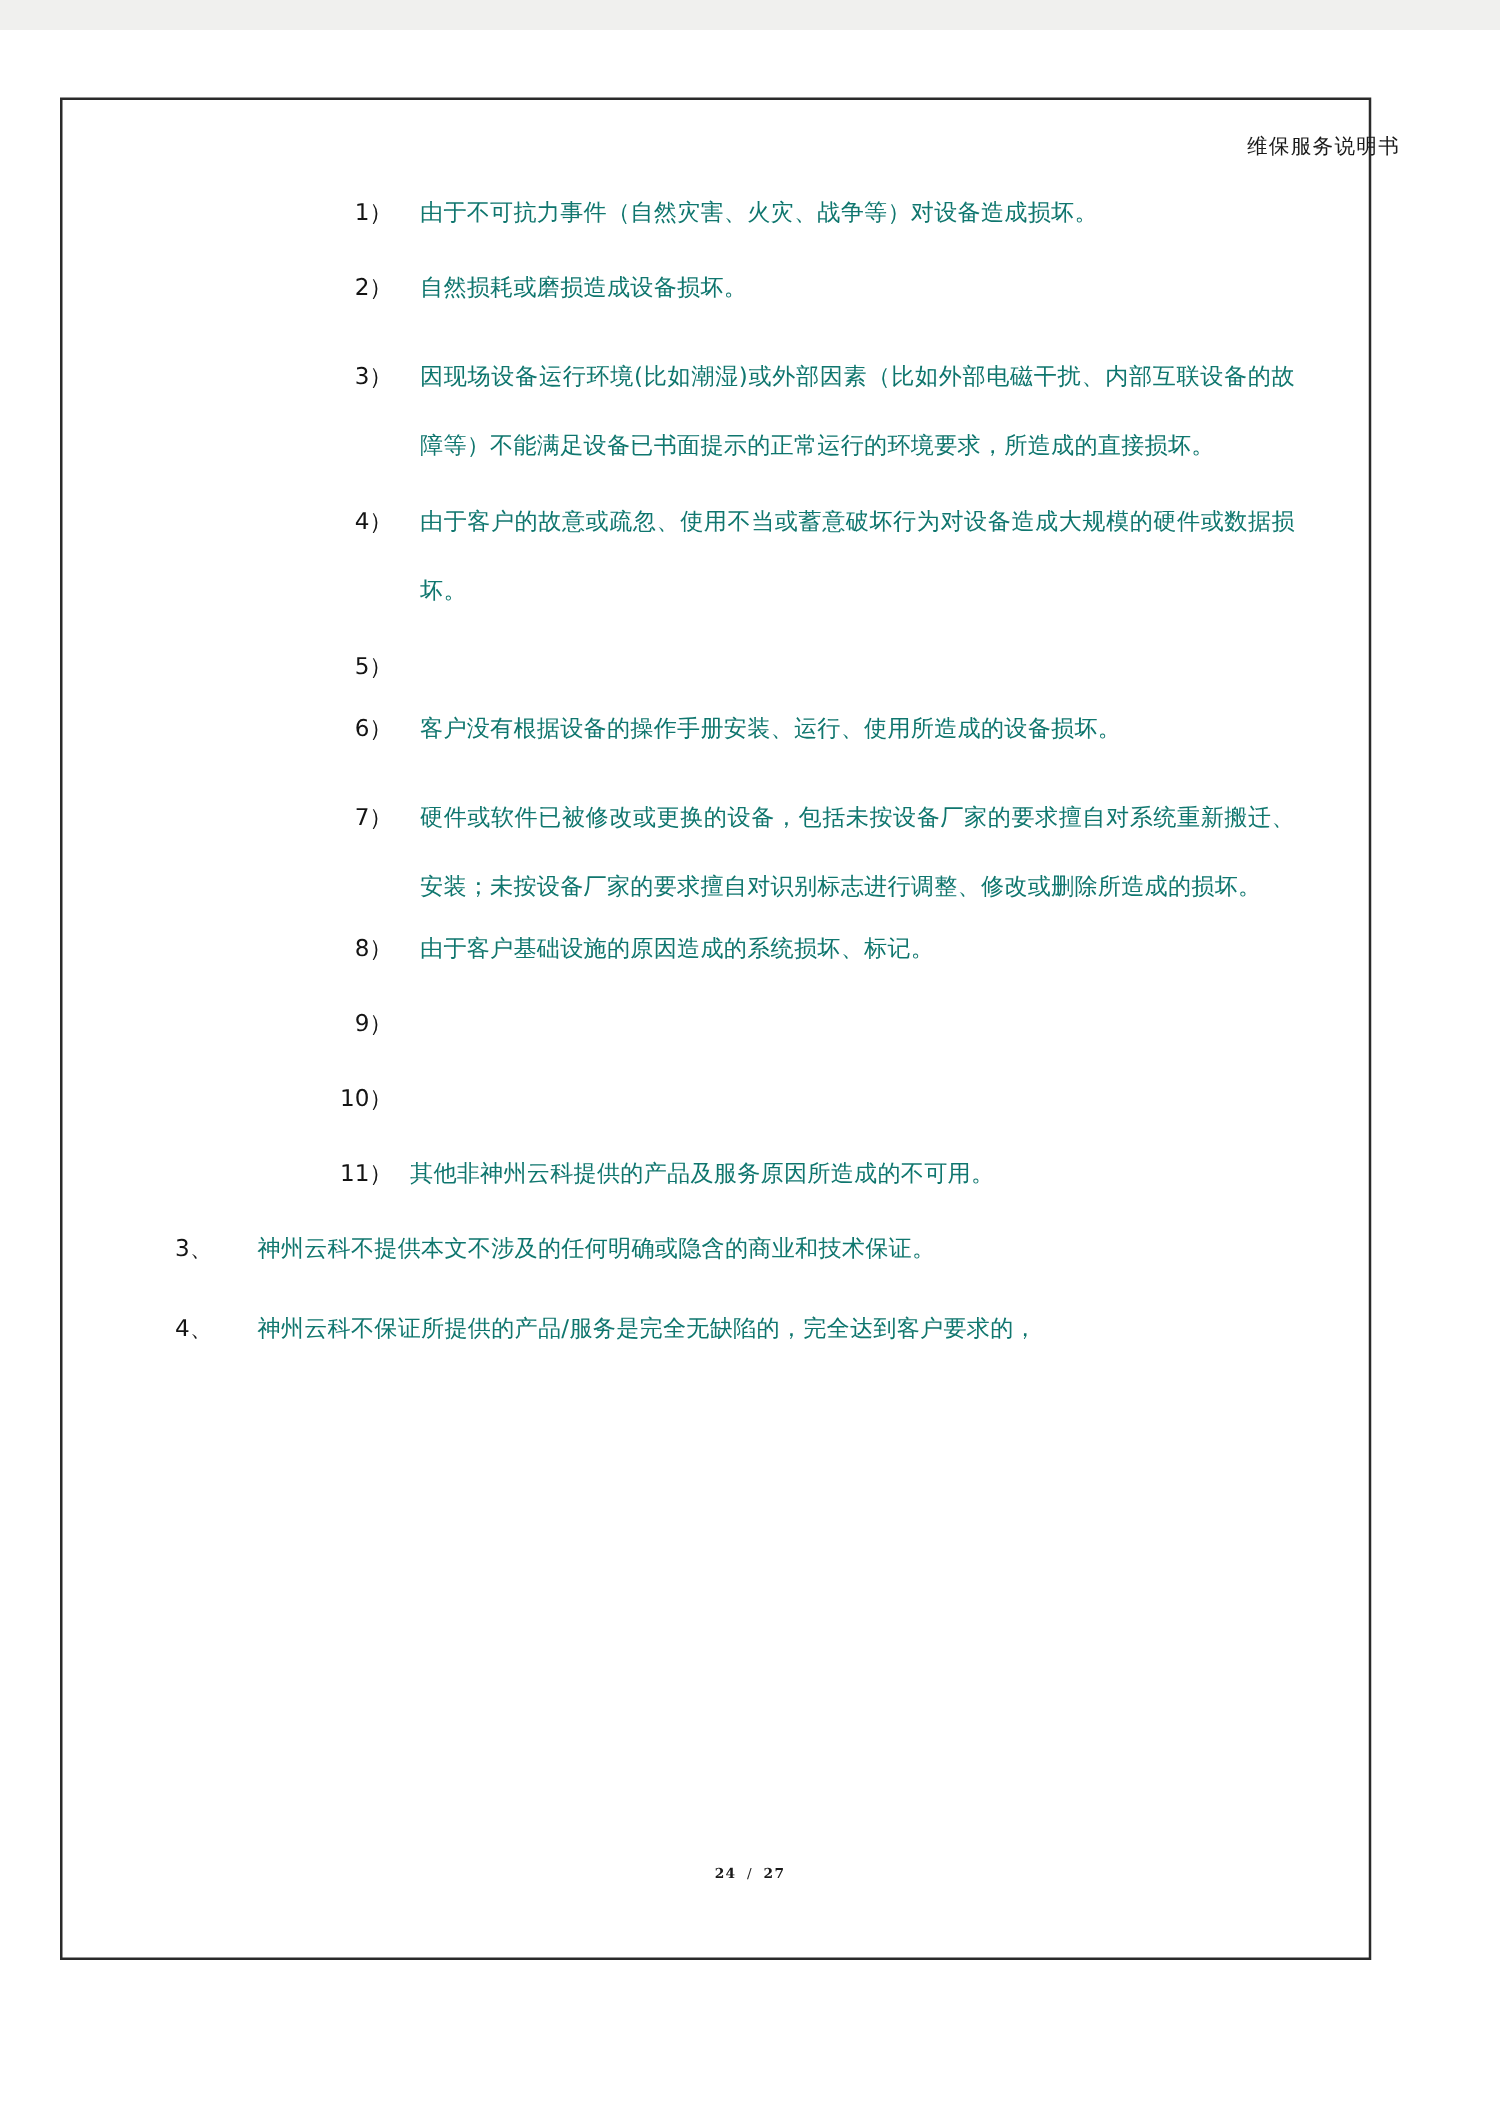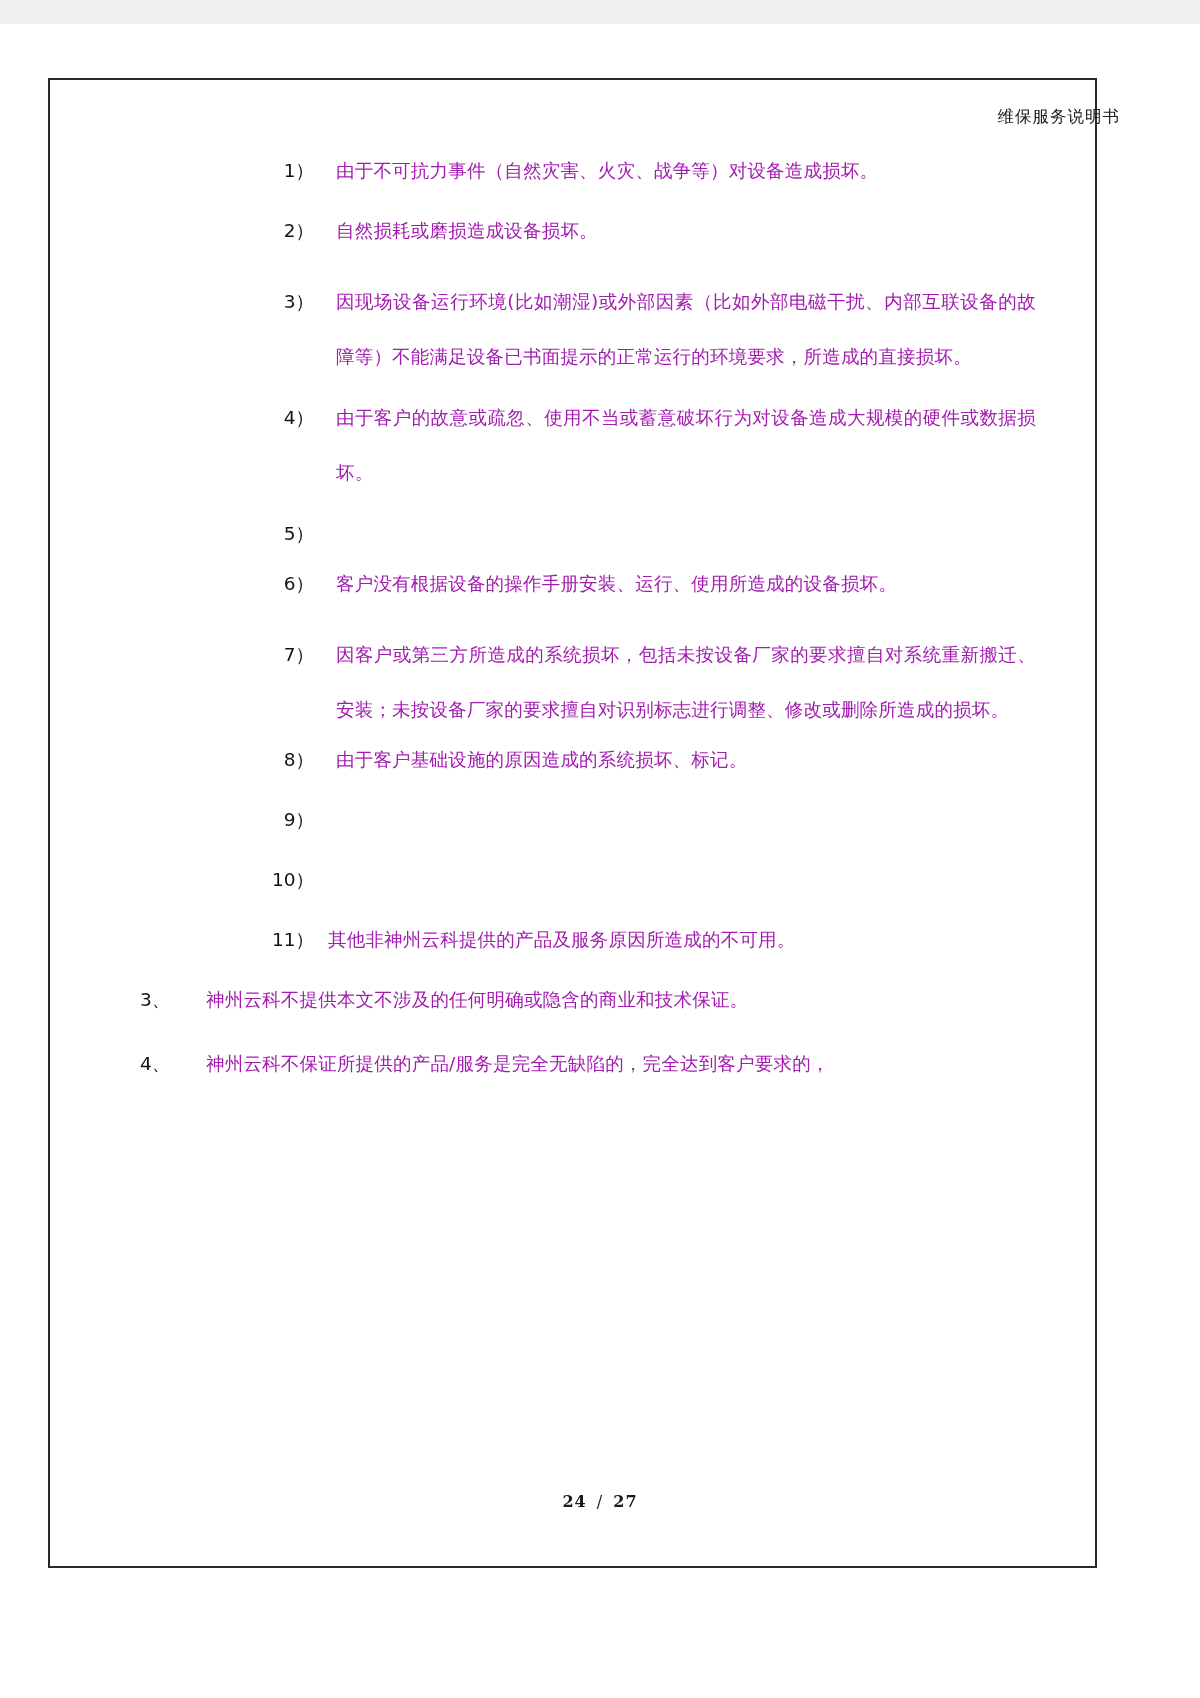--- a/index.html
+++ b/index.html
@@ -54,21 +54,21 @@
     flex: 0 0 auto;
     text-align: right;
     font-size: 18.5px;
     line-height: 34px;
     color: #141414;
     white-space: nowrap;
   }
   .item .txt {
     font-size: 18.5px;
     line-height: 55px;
-    color: #a21caf;
+    color: #0f766e;
     letter-spacing: 0.2px;
     text-align: justify;
   }
 
   
   .sub .num {
     width: 52px;
     margin-left: 142px;
   }
   .sub .txt {
@@ -98,21 +98,21 @@
     max-width: 760px;
   }
   .top { margin-bottom: 30px; }
 
   .footer {
     position: absolute;
     left: 0;
     right: 0;
     top: 1468px;
     text-align: center;
-    font-size: 16px;
+    font-size: 11px;
     color: #1a1a1a;
     font-family: "DejaVu Serif", "Liberation Serif", serif;
     letter-spacing: 1px;
   }
   .footer .sep { margin: 0 4px; font-weight: normal; }
   .footer .pg { font-weight: bold; }
 </style>
 </head>
 <body>
 
@@ -148,21 +148,21 @@
       <span class="num">5）</span>
     </div>
 
     <div class="item sub one-line">
       <span class="num">6）</span>
       <span class="txt">客户没有根据设备的操作手册安装、运行、使用所造成的设备损坏。</span>
     </div>
 
     <div class="item sub multi">
       <span class="num">7）</span>
-      <span class="txt">因客户或第三方所造成的系统损坏，包括未按设备厂家的要求擅自对系统重新搬迁、安装；未按设备厂家的要求擅自对识别标志进行调整、修改或删除所造成的损坏。</span>
+      <span class="txt">硬件或软件已被修改或更换的设备，包括未按设备厂家的要求擅自对系统重新搬迁、安装；未按设备厂家的要求擅自对识别标志进行调整、修改或删除所造成的损坏。</span>
     </div>
 
     <div class="item sub one-line">
       <span class="num">8）</span>
       <span class="txt">由于客户基础设施的原因造成的系统损坏、标记。</span>
     </div>
 
     <div class="item sub one-line">
       <span class="num">9）</span>
     </div>

